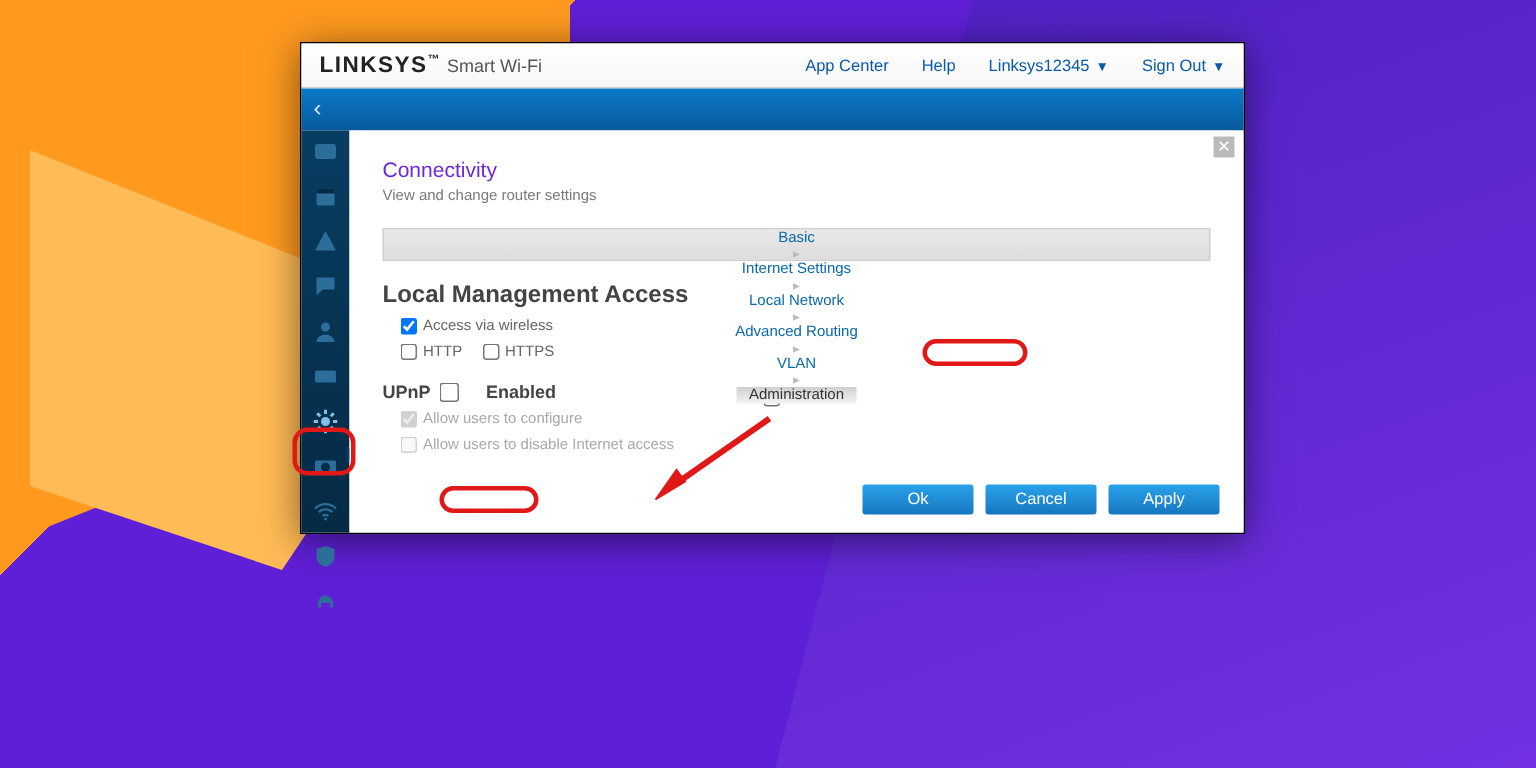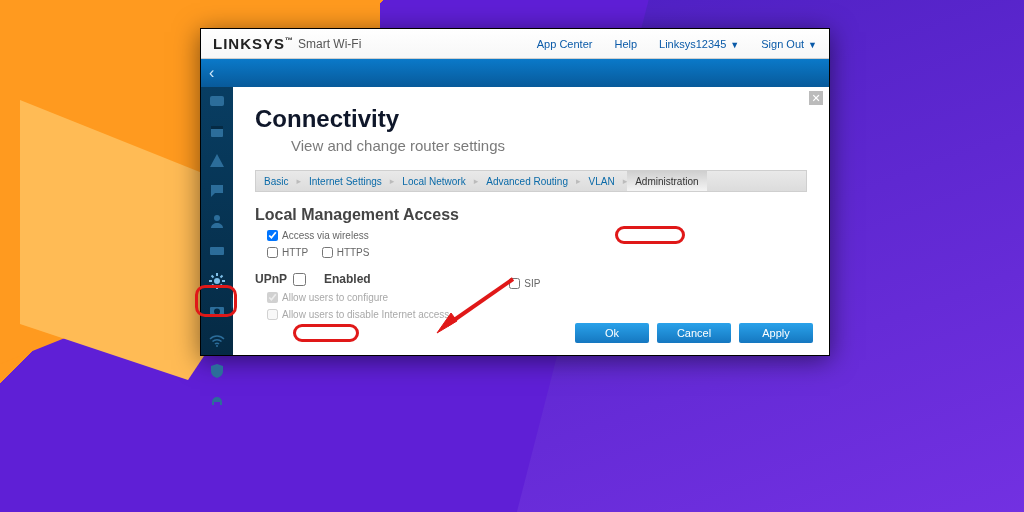--- a/index.html
+++ b/index.html
@@ -51,24 +51,24 @@
   .sb-icon.active svg { fill:#7fbfe8; }
   .sb-pointer {
     position:absolute; left:30px; width:0; height:0;
     border-top:6px solid transparent; border-bottom:6px solid transparent;
     border-left:6px solid #083d62;
   }
 
   .content { flex:1; background:#fff; position:relative; padding:18px 22px 0 22px; overflow:hidden; }
   .close-x { position:absolute; right:6px; top:4px; width:14px; height:14px; background:#bbb; color:#fff; font-size:11px; text-align:center; line-height:14px; cursor:pointer; }
 
-  h1.page-title { font-size: 24px; font-weight: bold; color:#0f172a; }
-  .page-sub { font-size: 15px; color:#7a7a7a; margin-top:4px;margin-left:36px; }
-
-  .tabstrip { margin-top:16px; height:22px; background:linear-gradient(#e9e9e9,#dcdcdc); border:1px solid #cfcfcf; display:flex; align-items:center; font-size:10px; }
+  h1.page-title { font-size: 14px; font-weight: normal; color:#6d28d9; }
+  .page-sub { font-size: 10px; color:#7a7a7a; margin-top:4px; }
+
+  .tabstrip { margin-top:16px; height:22px; background:linear-gradient(#e9e9e9,#dcdcdc); border:1px solid #cfcfcf; display:flex; align-items:center; font-size:10px;flex-direction:column; }
   .tab { padding:0 8px; color:#0a6aa8; height:100%; display:flex; align-items:center; cursor:pointer; position:relative; }
   .tab.active { background:linear-gradient(#cfcfcf,#f4f4f4); color:#333; }
   .tab-sep { color:#bbb; font-size:9px; }
 
   .section-title { font-size:16px; font-weight:bold; color:#444; margin-top:14px; }
   .check-row { font-size:10px; color:#666; margin-top:6px; display:flex; align-items:center; gap:4px; }
   .check-row.disabled { color:#a9a9a9; }
   .check-row input { width:11px; height:11px; }
   .cols { display:flex; gap:60px; margin-top:14px; }
   .col { flex:0 0 auto; }

